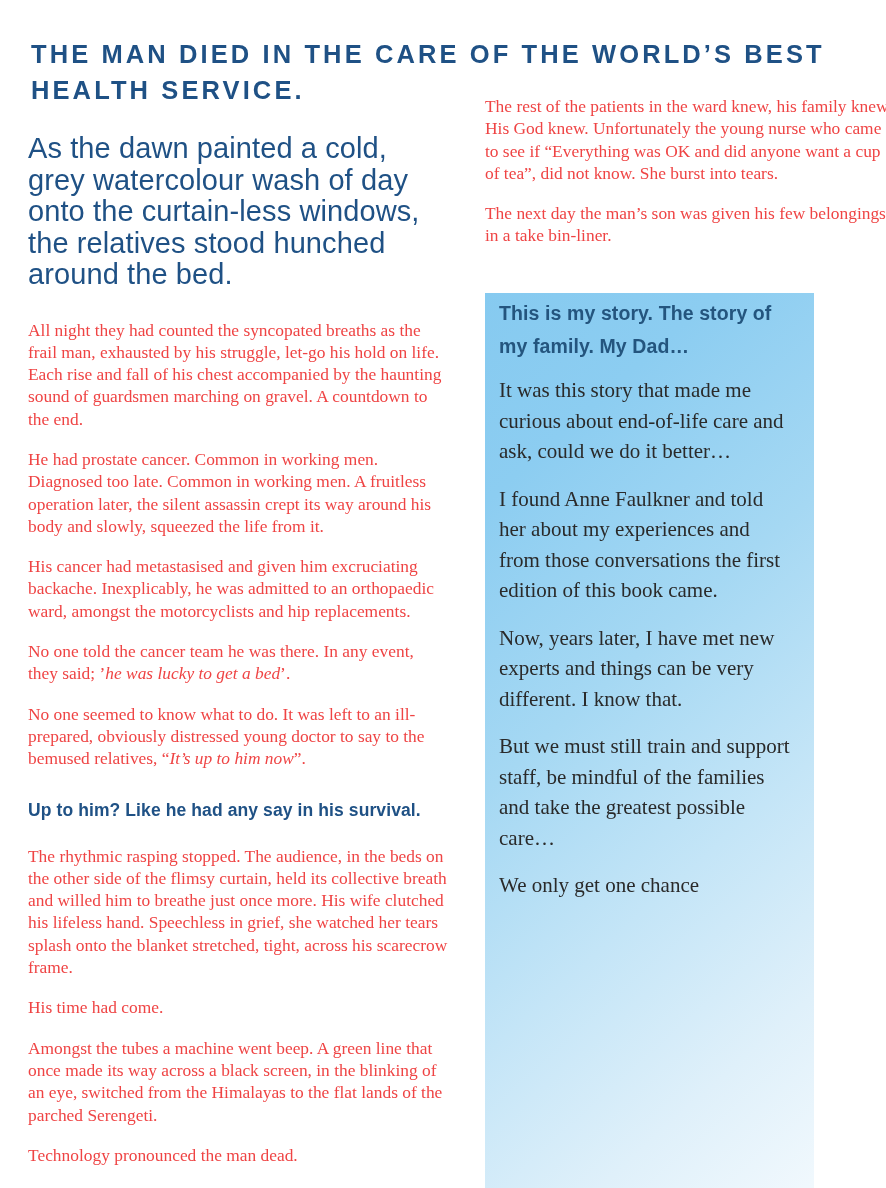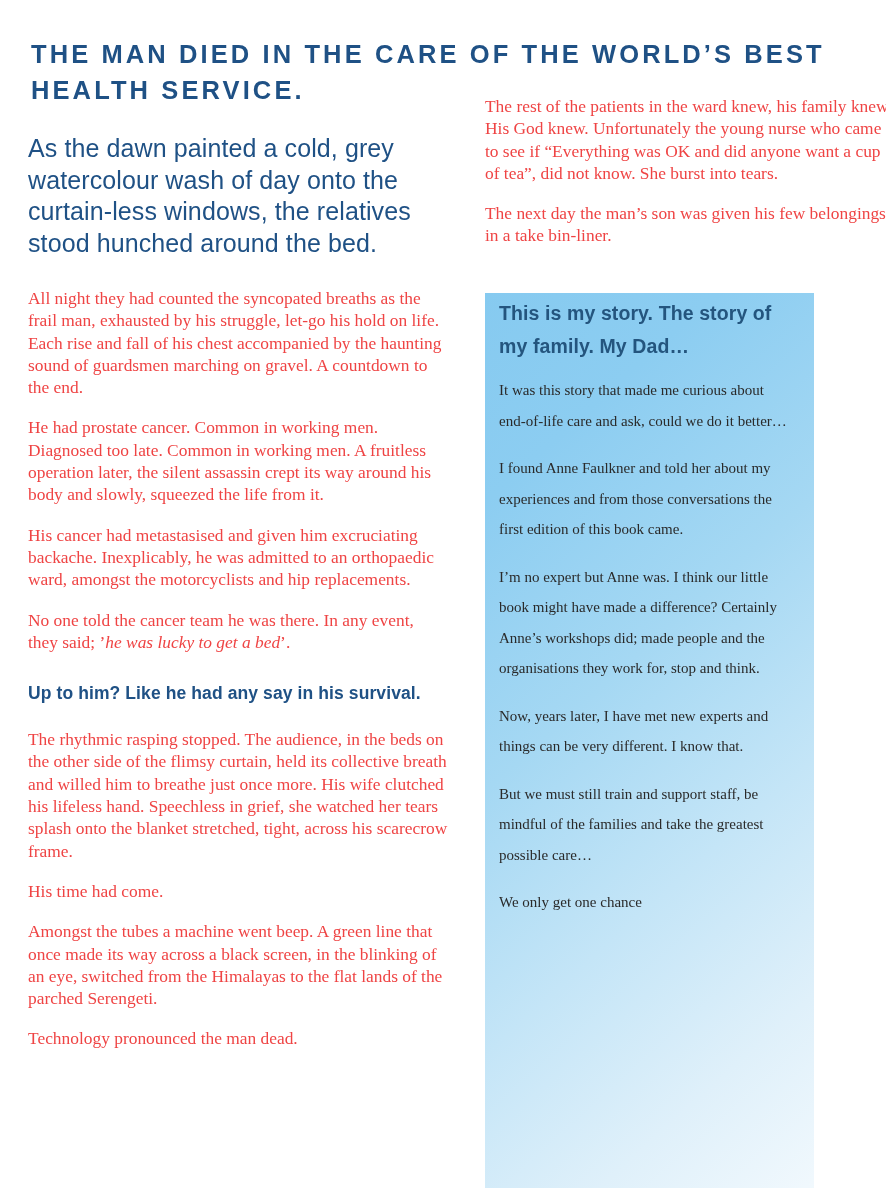--- a/index.html
+++ b/index.html
@@ -52,21 +52,21 @@
     position: absolute;
     left: 472px;
     top: 95px;
     width: 408px;
   }
 
   
   .deck {
     font-family: "Liberation Sans", "DejaVu Sans", sans-serif;
     font-weight: normal;
-    font-size: 25px;
+    font-size: 29px;
     line-height: 31.5px;
     color: #1F5185;
     margin: 0 0 28px 0;
     letter-spacing: 0.1px;
   }
 
   
   .subhead {
     font-family: "Liberation Sans", "DejaVu Sans", sans-serif;
     font-weight: bold;
@@ -112,21 +112,21 @@
     font-family: "Liberation Sans", "DejaVu Sans", sans-serif;
     font-weight: bold;
     font-size: 19.5px;
     line-height: 33px;
     color: #24557E;
     margin: 0 0 12px 0;
     letter-spacing: 0.1px;
   }
   .callout-p {
     font-family: "Liberation Serif", "DejaVu Serif", serif;
-    font-size: 15px;
+    font-size: 21px;
     line-height: 30.5px;
     color: #2A2A2A;
     margin: 0 0 17px 0;
   }
   .callout-p:last-child { margin-bottom: 0; }
 </style>
 </head>
 <body>
 
 <div class="page">
@@ -138,20 +138,21 @@
     <p class="deck">As the dawn painted a cold, grey watercolour wash of day onto the curtain-less windows, the relatives stood hunched around the bed.</p>
 
     <p class="body-p">All night they had counted the syncopated breaths as the frail man, exhausted by his struggle, let-go his hold on life. Each rise and fall of his chest accompanied by the haunting sound of guardsmen marching on gravel. A countdown to the end.</p>
 
     <p class="body-p">He had prostate cancer. Common in working men. Diagnosed too late. Common in working men. A fruitless operation later, the silent assassin crept its way around his body and slowly, squeezed the life from it.</p>
 
     <p class="body-p">His cancer had metastasised and given him excruciating backache. Inexplicably, he was admitted to an orthopaedic ward, amongst the motorcyclists and hip replacements.</p>
 
     <p class="body-p"><span>No one told the cancer team he was there. In any event, they said; ’</span><em>he was lucky to get a bed</em><span>’.</span></p>
 
+    <p class="body-p"><span>No one seemed to know what to do. It was left to an ill-prepared, obviously distressed young doctor to say to the bemused relatives, “</span><em>It’s up to him now</em><span>”.</span></p>
 
     <h2 class="subhead">Up to him? Like he had any say in his survival.</h2>
 
     <p class="body-p">The rhythmic rasping stopped. The audience, in the beds on the other side of the flimsy curtain, held its collective breath and willed him to breathe just once more. His wife clutched his lifeless hand. Speechless in grief, she watched her tears splash onto the blanket stretched, tight, across his scarecrow frame.</p>
 
     <p class="body-p">His time had come.</p>
 
     <p class="body-p">Amongst the tubes a machine went beep. A green line that once made its way across a black screen, in the blinking of an eye, switched from the Himalayas to the flat lands of the parched Serengeti.</p>
 
     <p class="body-p">Technology pronounced the man dead.</p>
@@ -160,20 +161,19 @@
   <div class="col-right">
     <p class="body-p">The rest of the patients in the ward knew, his family knew. His God knew. Unfortunately the young nurse who came to see if  “Everything was OK and did anyone want a cup of tea”, did not know. She burst into tears.</p>
     <p class="body-p">The next day the man’s son was given his few belongings in a take bin-liner.</p>
   </div>
 
   <aside class="callout">
     <h3 class="callout-head">This is my story.  The story of my family.  My Dad…</h3>
 
     <p class="callout-p">It was this story that made me curious about end-of-life care and ask, could we do it better…</p>
     <p class="callout-p">I found Anne Faulkner and told her about my experiences and from those conversations the first edition of this book came.</p>
-    <p class="callout-p">I’m no expert but Anne was.  I think our little book might have made a difference?  Certainly Anne’s workshops did; made people and the organisations they work for, stop and think.</p>
     <p class="callout-p">Now, years later, I have met new experts and things can be very different.  I know that.</p>
     <p class="callout-p">But we must still train and support staff, be mindful of the families and take the greatest possible care…</p>
     <p class="callout-p">We only get one chance</p>
 
   </aside>
 
 </div>
 
 </body></html>

